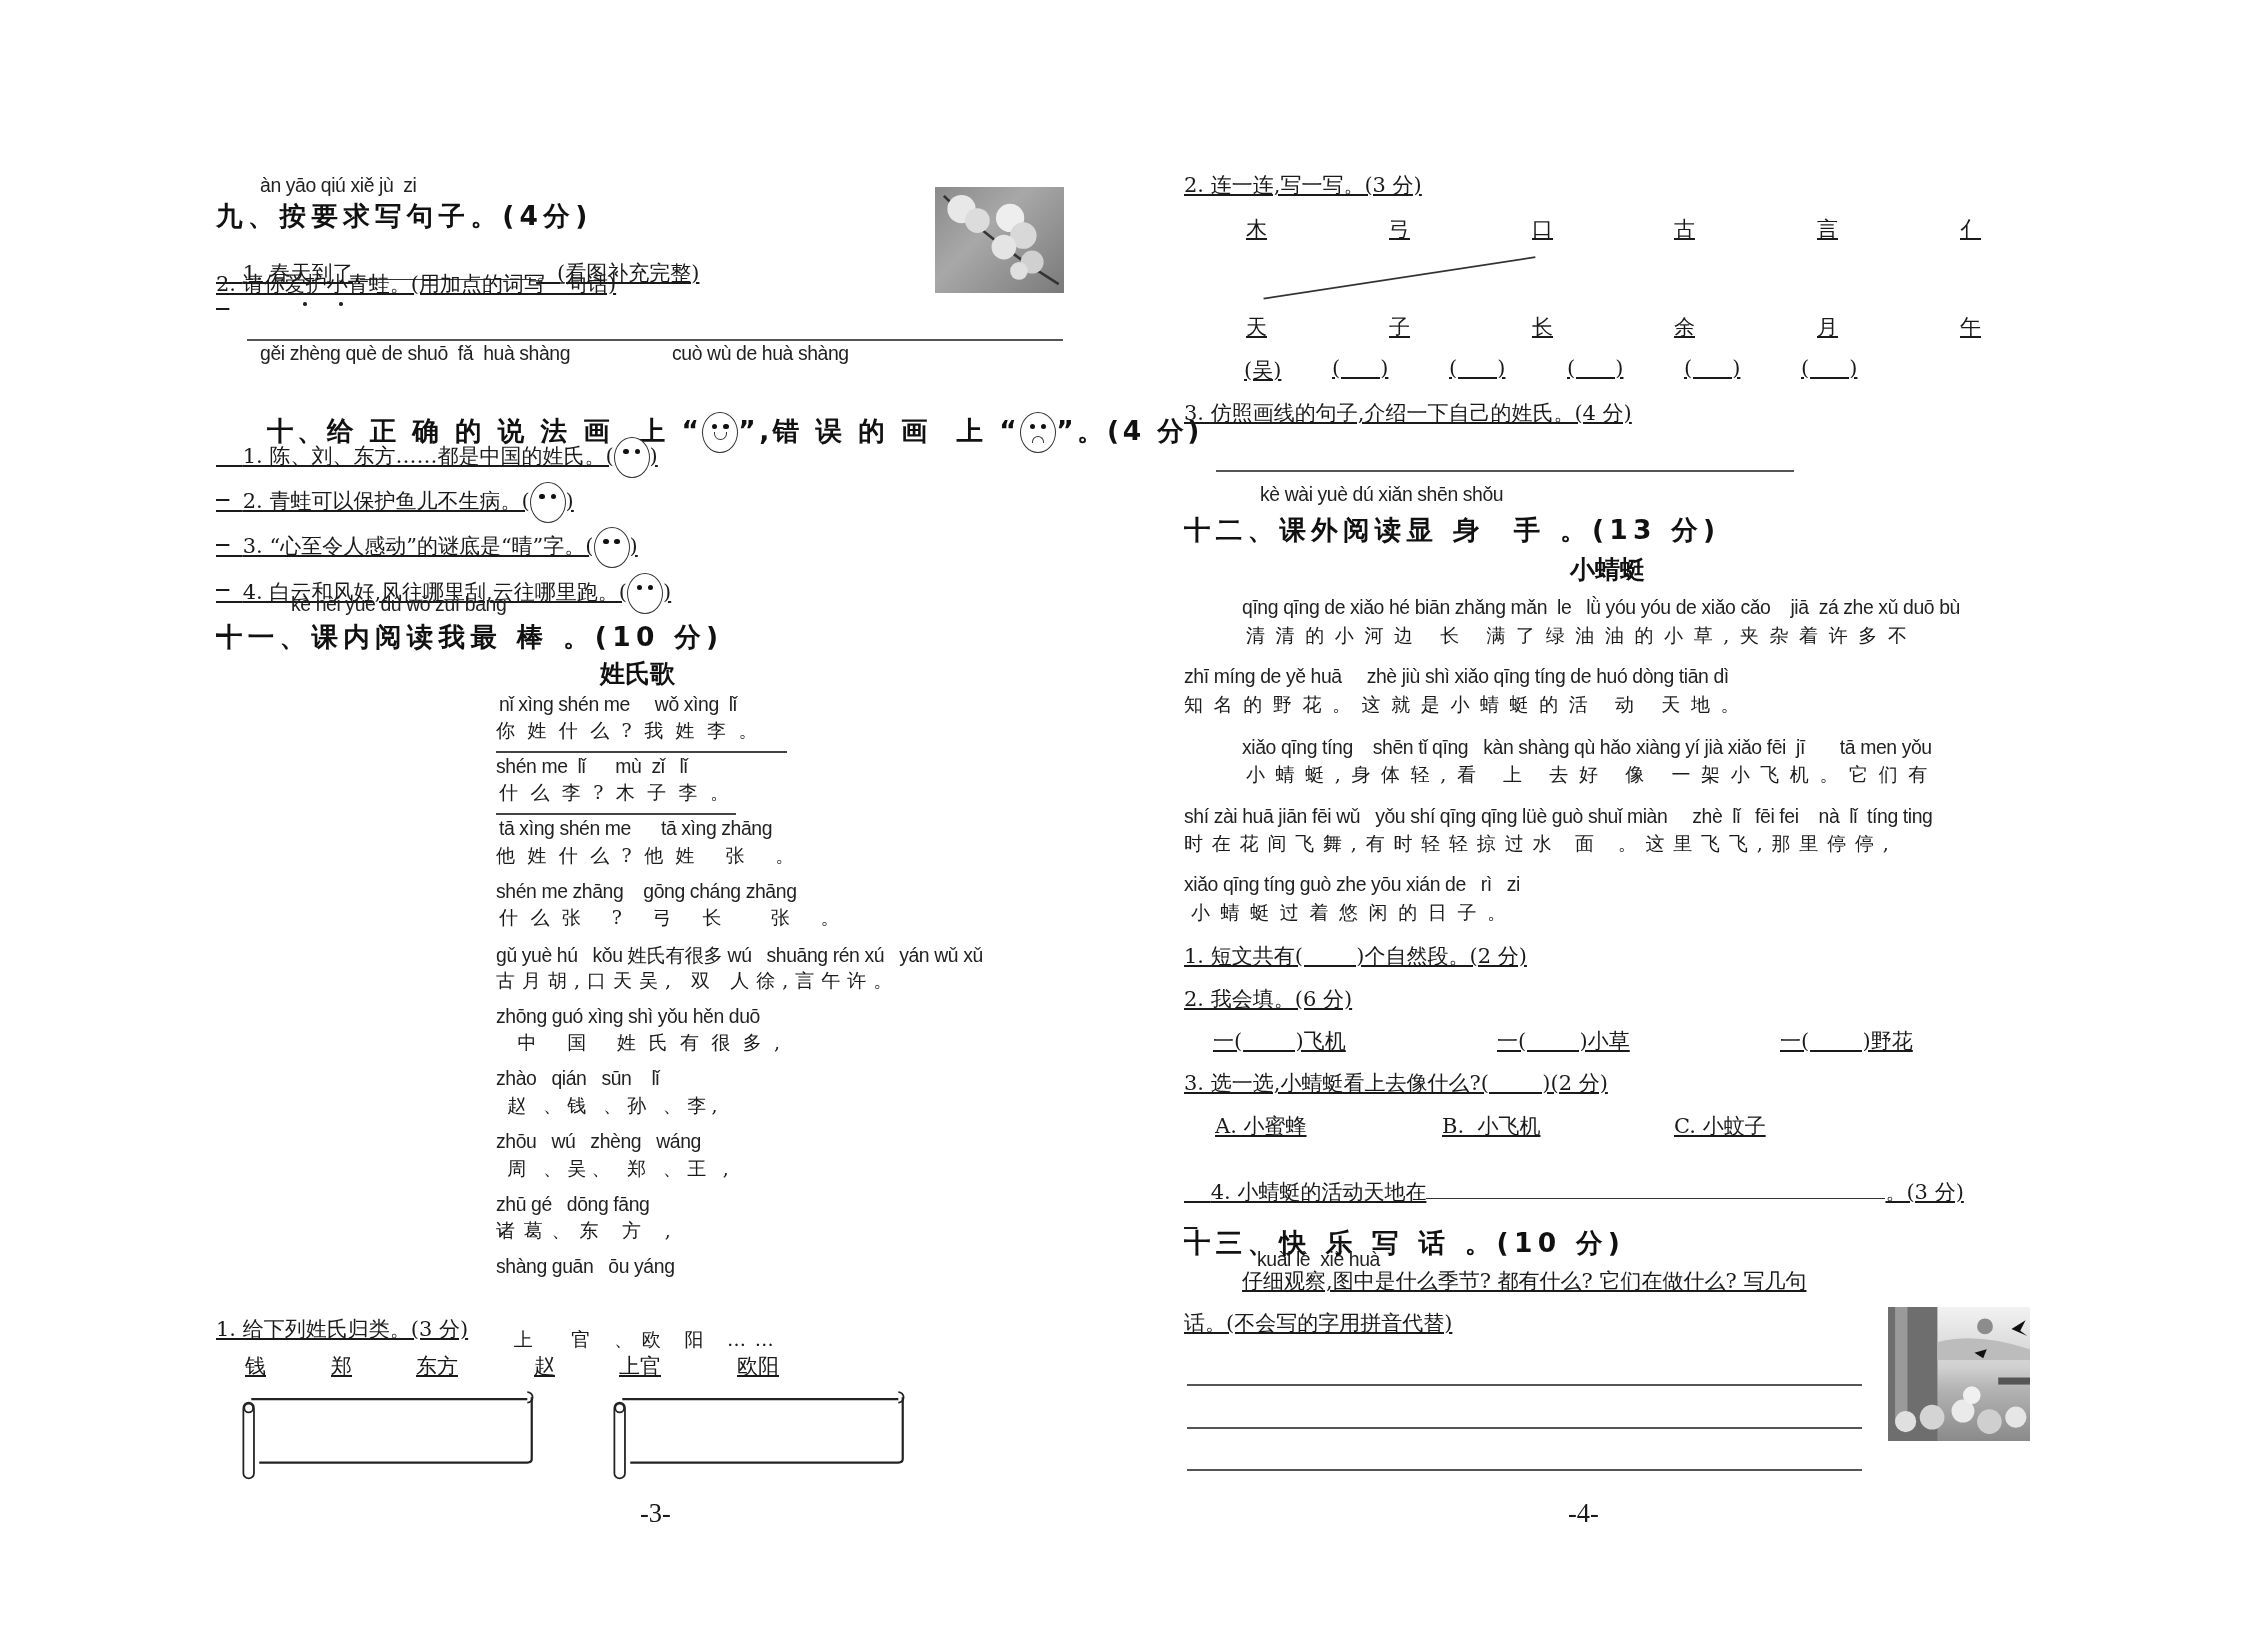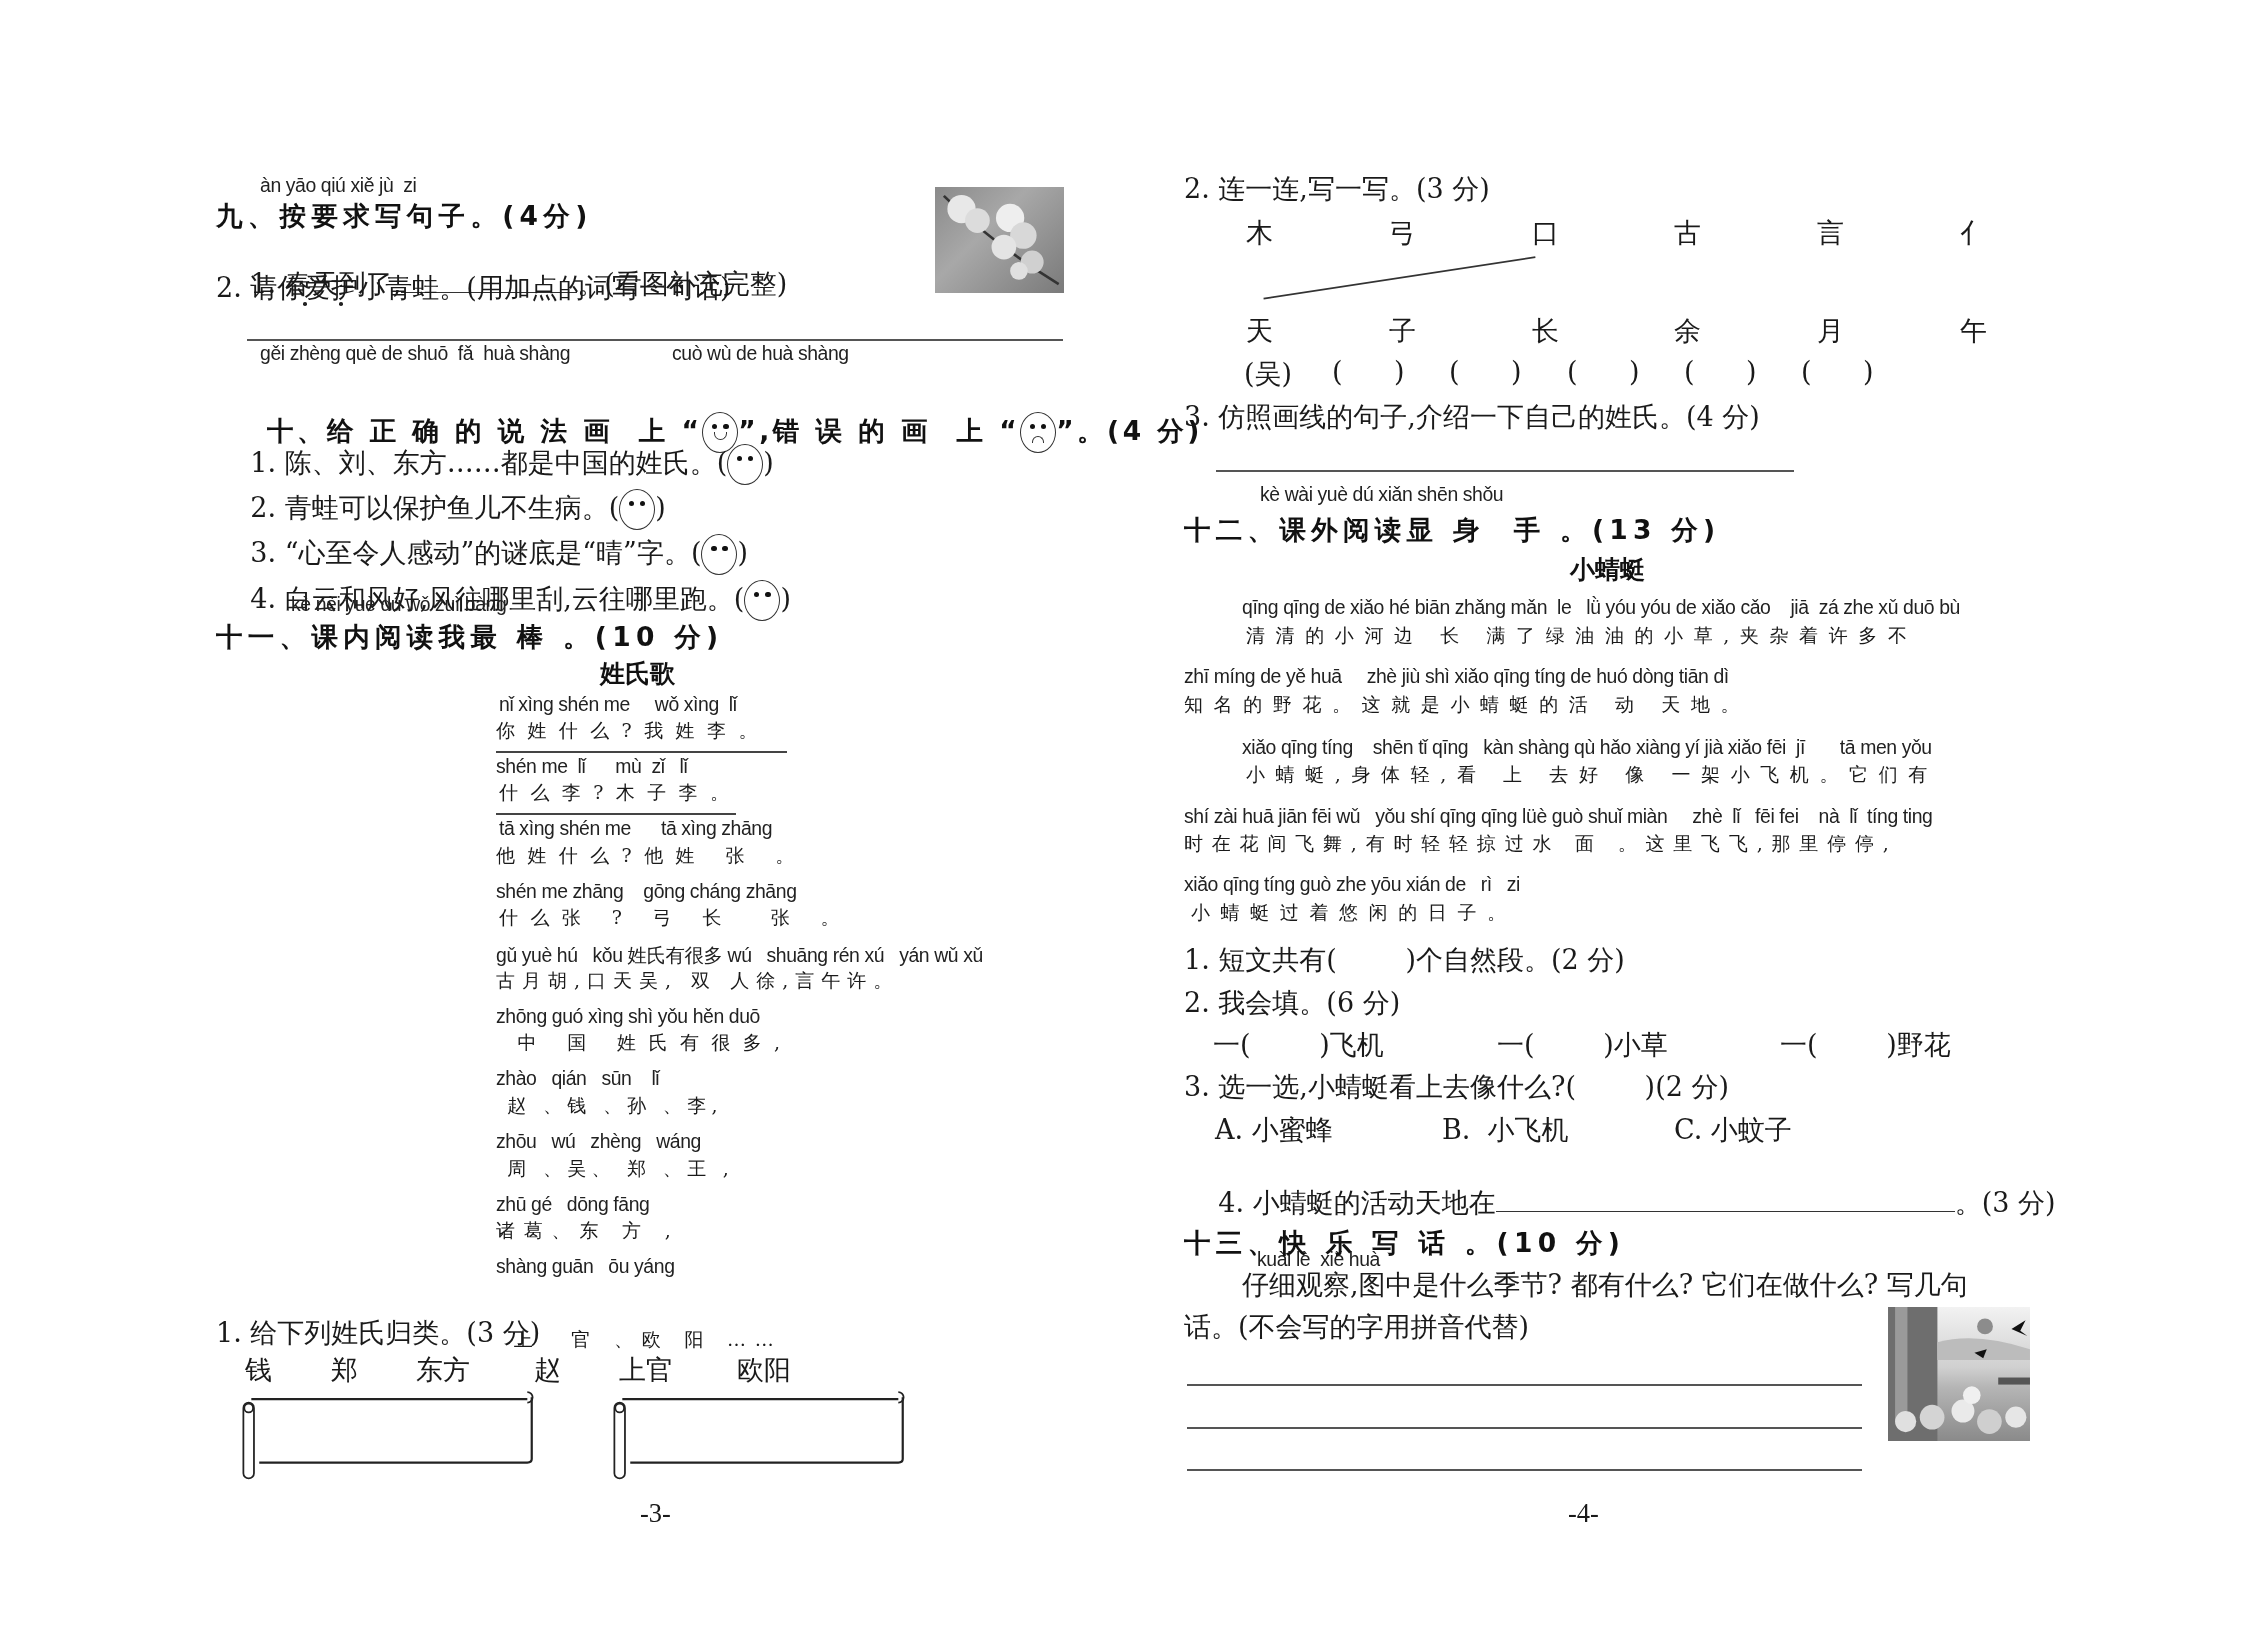--- a/index.html
+++ b/index.html
@@ -1,21 +1,21 @@
 <!DOCTYPE html>
 <html style="font-size:14px"><head>
 <meta charset="utf-8">
 <style>
   html, body { margin:0; padding:0; background:#ffffff; }
   body { width:2258px; height:1626px; position:relative; overflow:hidden;
          font-family:"DejaVu Serif","Liberation Serif",serif; color:#1a1a1a; }
   .abs { position:absolute; white-space:pre; }
   .py { font-family:"Liberation Sans","DejaVu Sans",sans-serif; font-size:19.4px; color:#222; letter-spacing:-0.4px; }
   .h { font-family:"DejaVu Sans","Liberation Sans",sans-serif; font-weight:bold; font-size:26.5px; letter-spacing:5.3px; color:#111; }
-  .t { font-size:27px; color:#1a1a1a; }
+  .t { font-size:21px; color:#1a1a1a;text-decoration:underline; }
   .poem { font-size:19px; letter-spacing:12.4px; color:#1a1a1a; }
   .title { font-family:"DejaVu Sans","Liberation Sans",sans-serif; font-weight:bold; font-size:25px; color:#111; }
   .rule { position:absolute; height:1.8px; background:#555; }
   .blank { display:inline-block; border-bottom:1.8px solid #333; vertical-align:baseline; }
   .smile { display:inline-block; width:34px; height:39px; border:1.3px solid #333; border-radius:50%;
            position:relative; vertical-align:middle; background:#fff; }
   .smile::before, .smile::after { content:""; position:absolute; top:10.6px; width:5.3px; height:5.3px; border-radius:50%; background:#111; }
   .smile::before { left:8.8px; } .smile::after { right:8.8px; }
   .mouth-happy { position:absolute; left:10.6px; top:19.4px; width:10.6px; height:7px; border:1.3px solid #333; border-top:none; border-radius:0 0 8.8px 8.8px; }
   .mouth-sad { position:absolute; left:10.6px; top:23px; width:10.6px; height:6.2px; border:1.3px solid #333; border-bottom:none; border-radius:8.8px 8.8px 0 0; }

